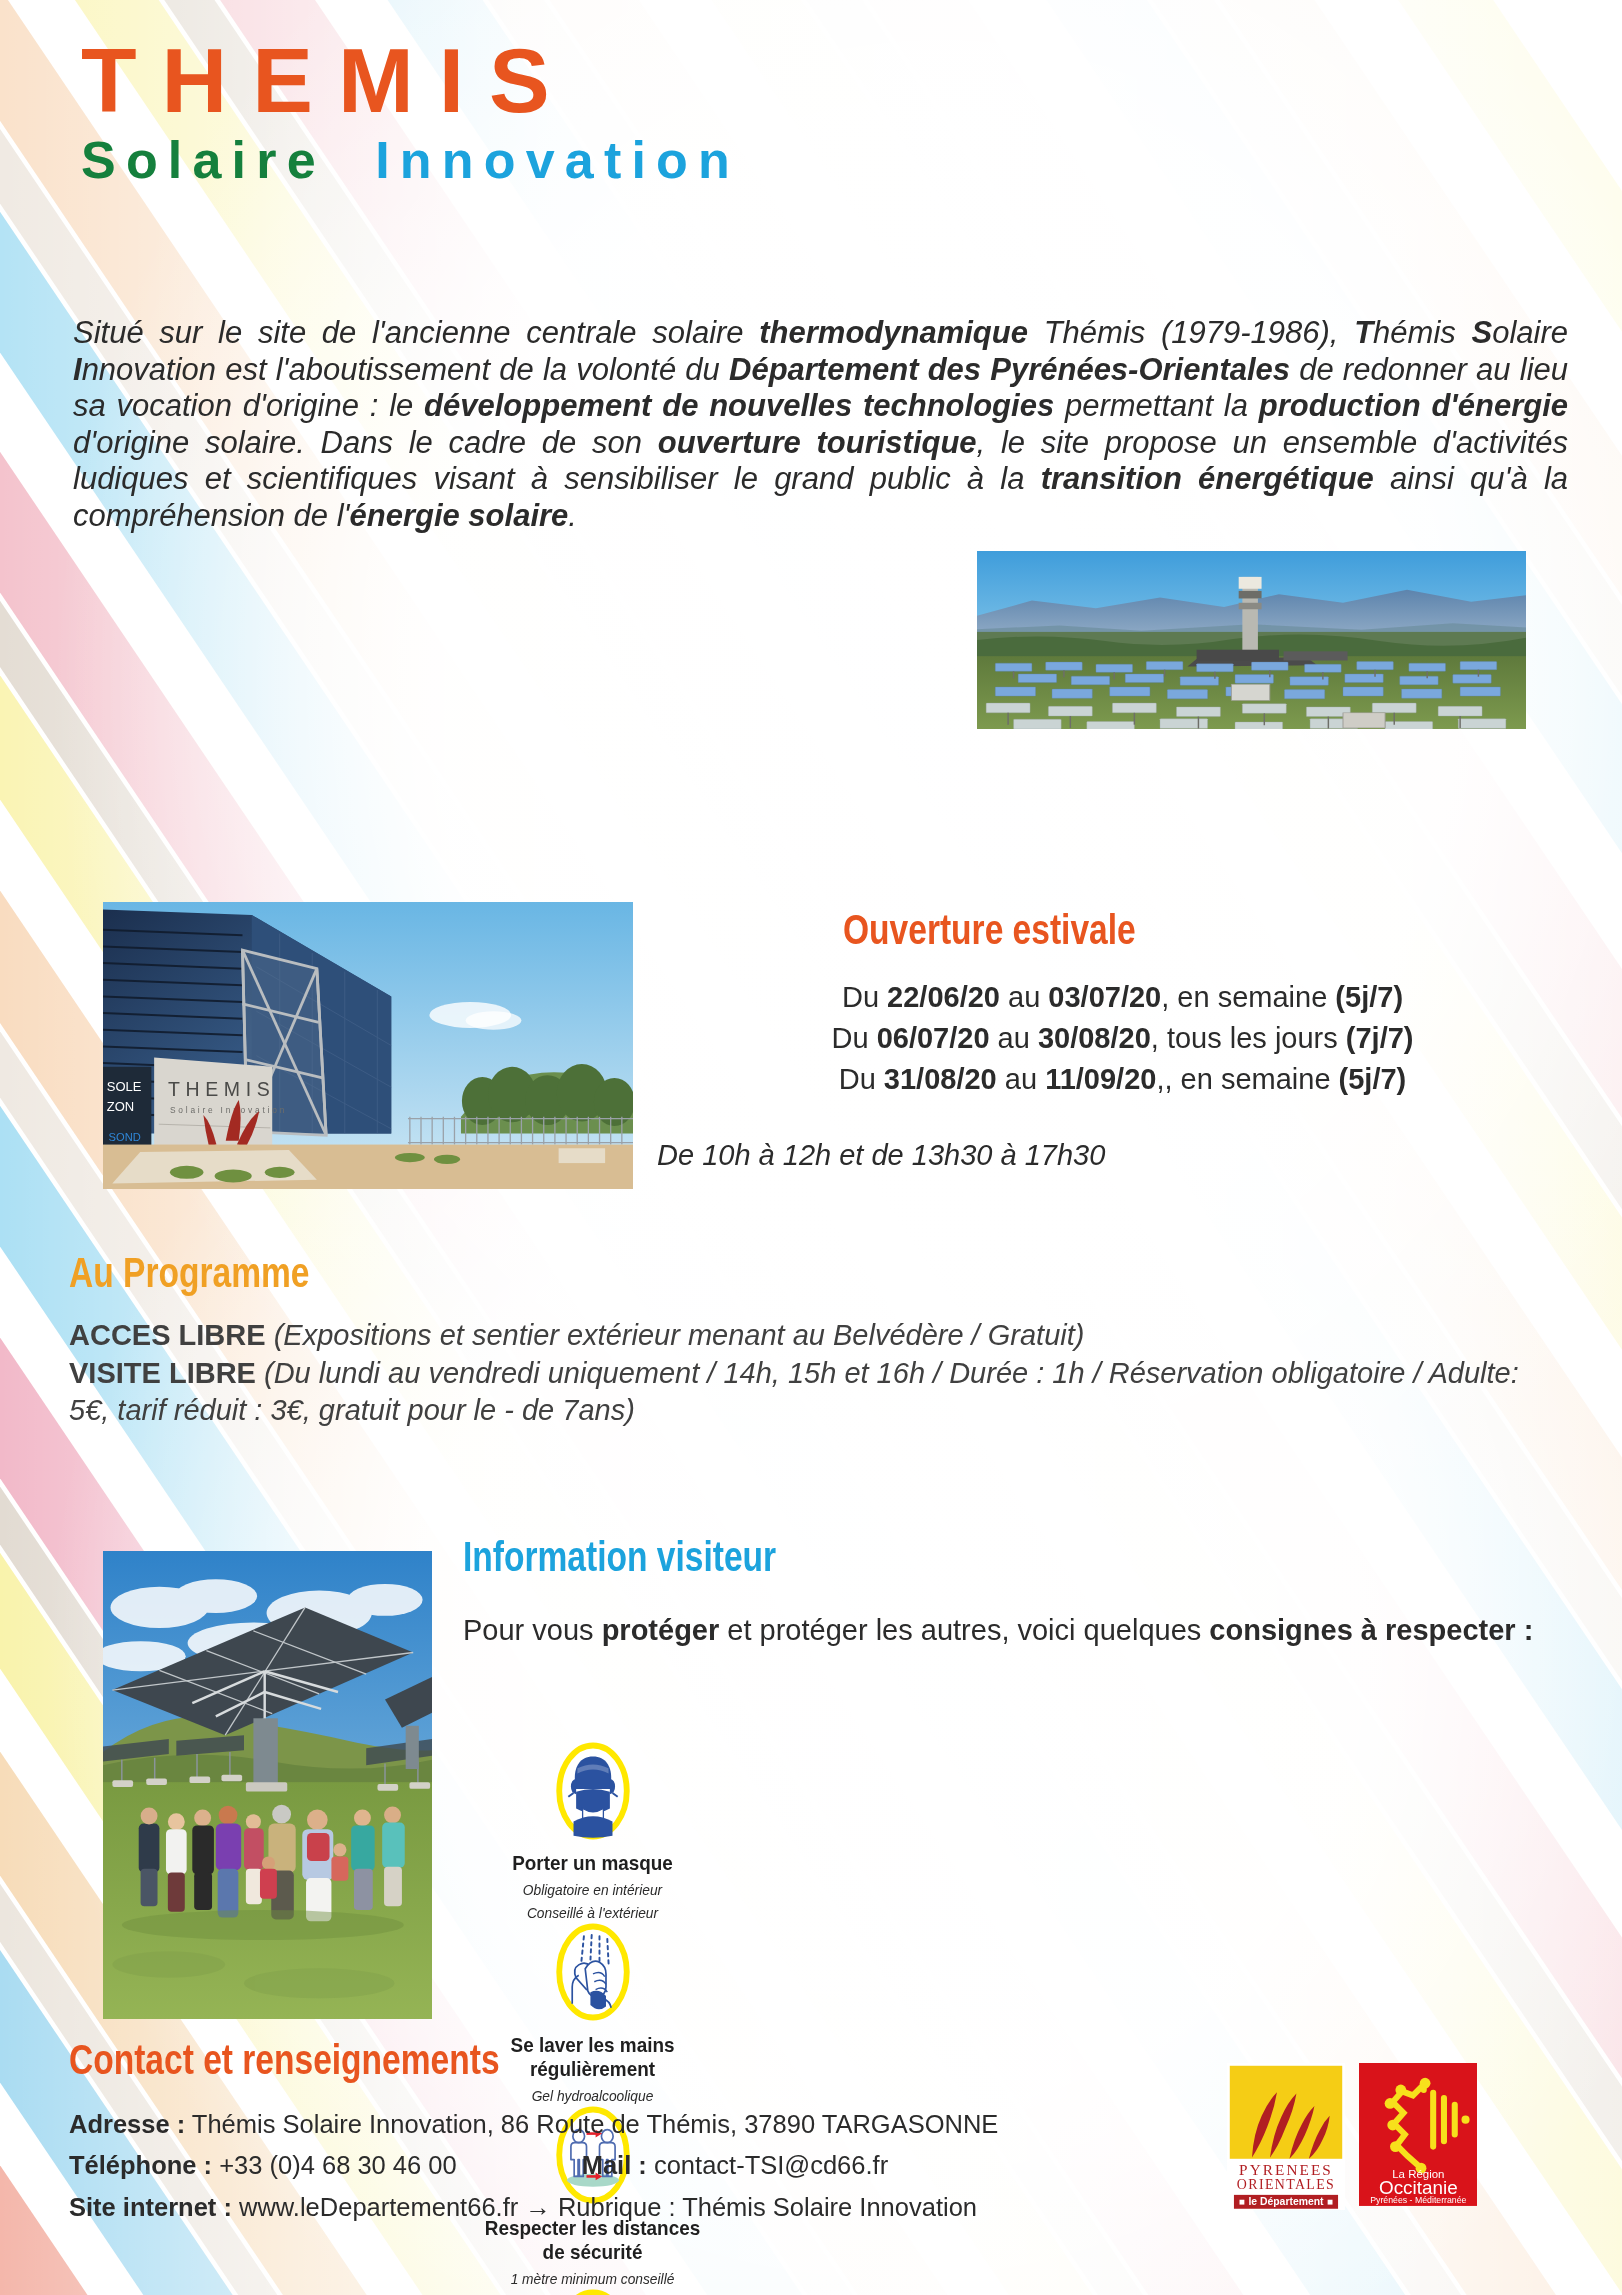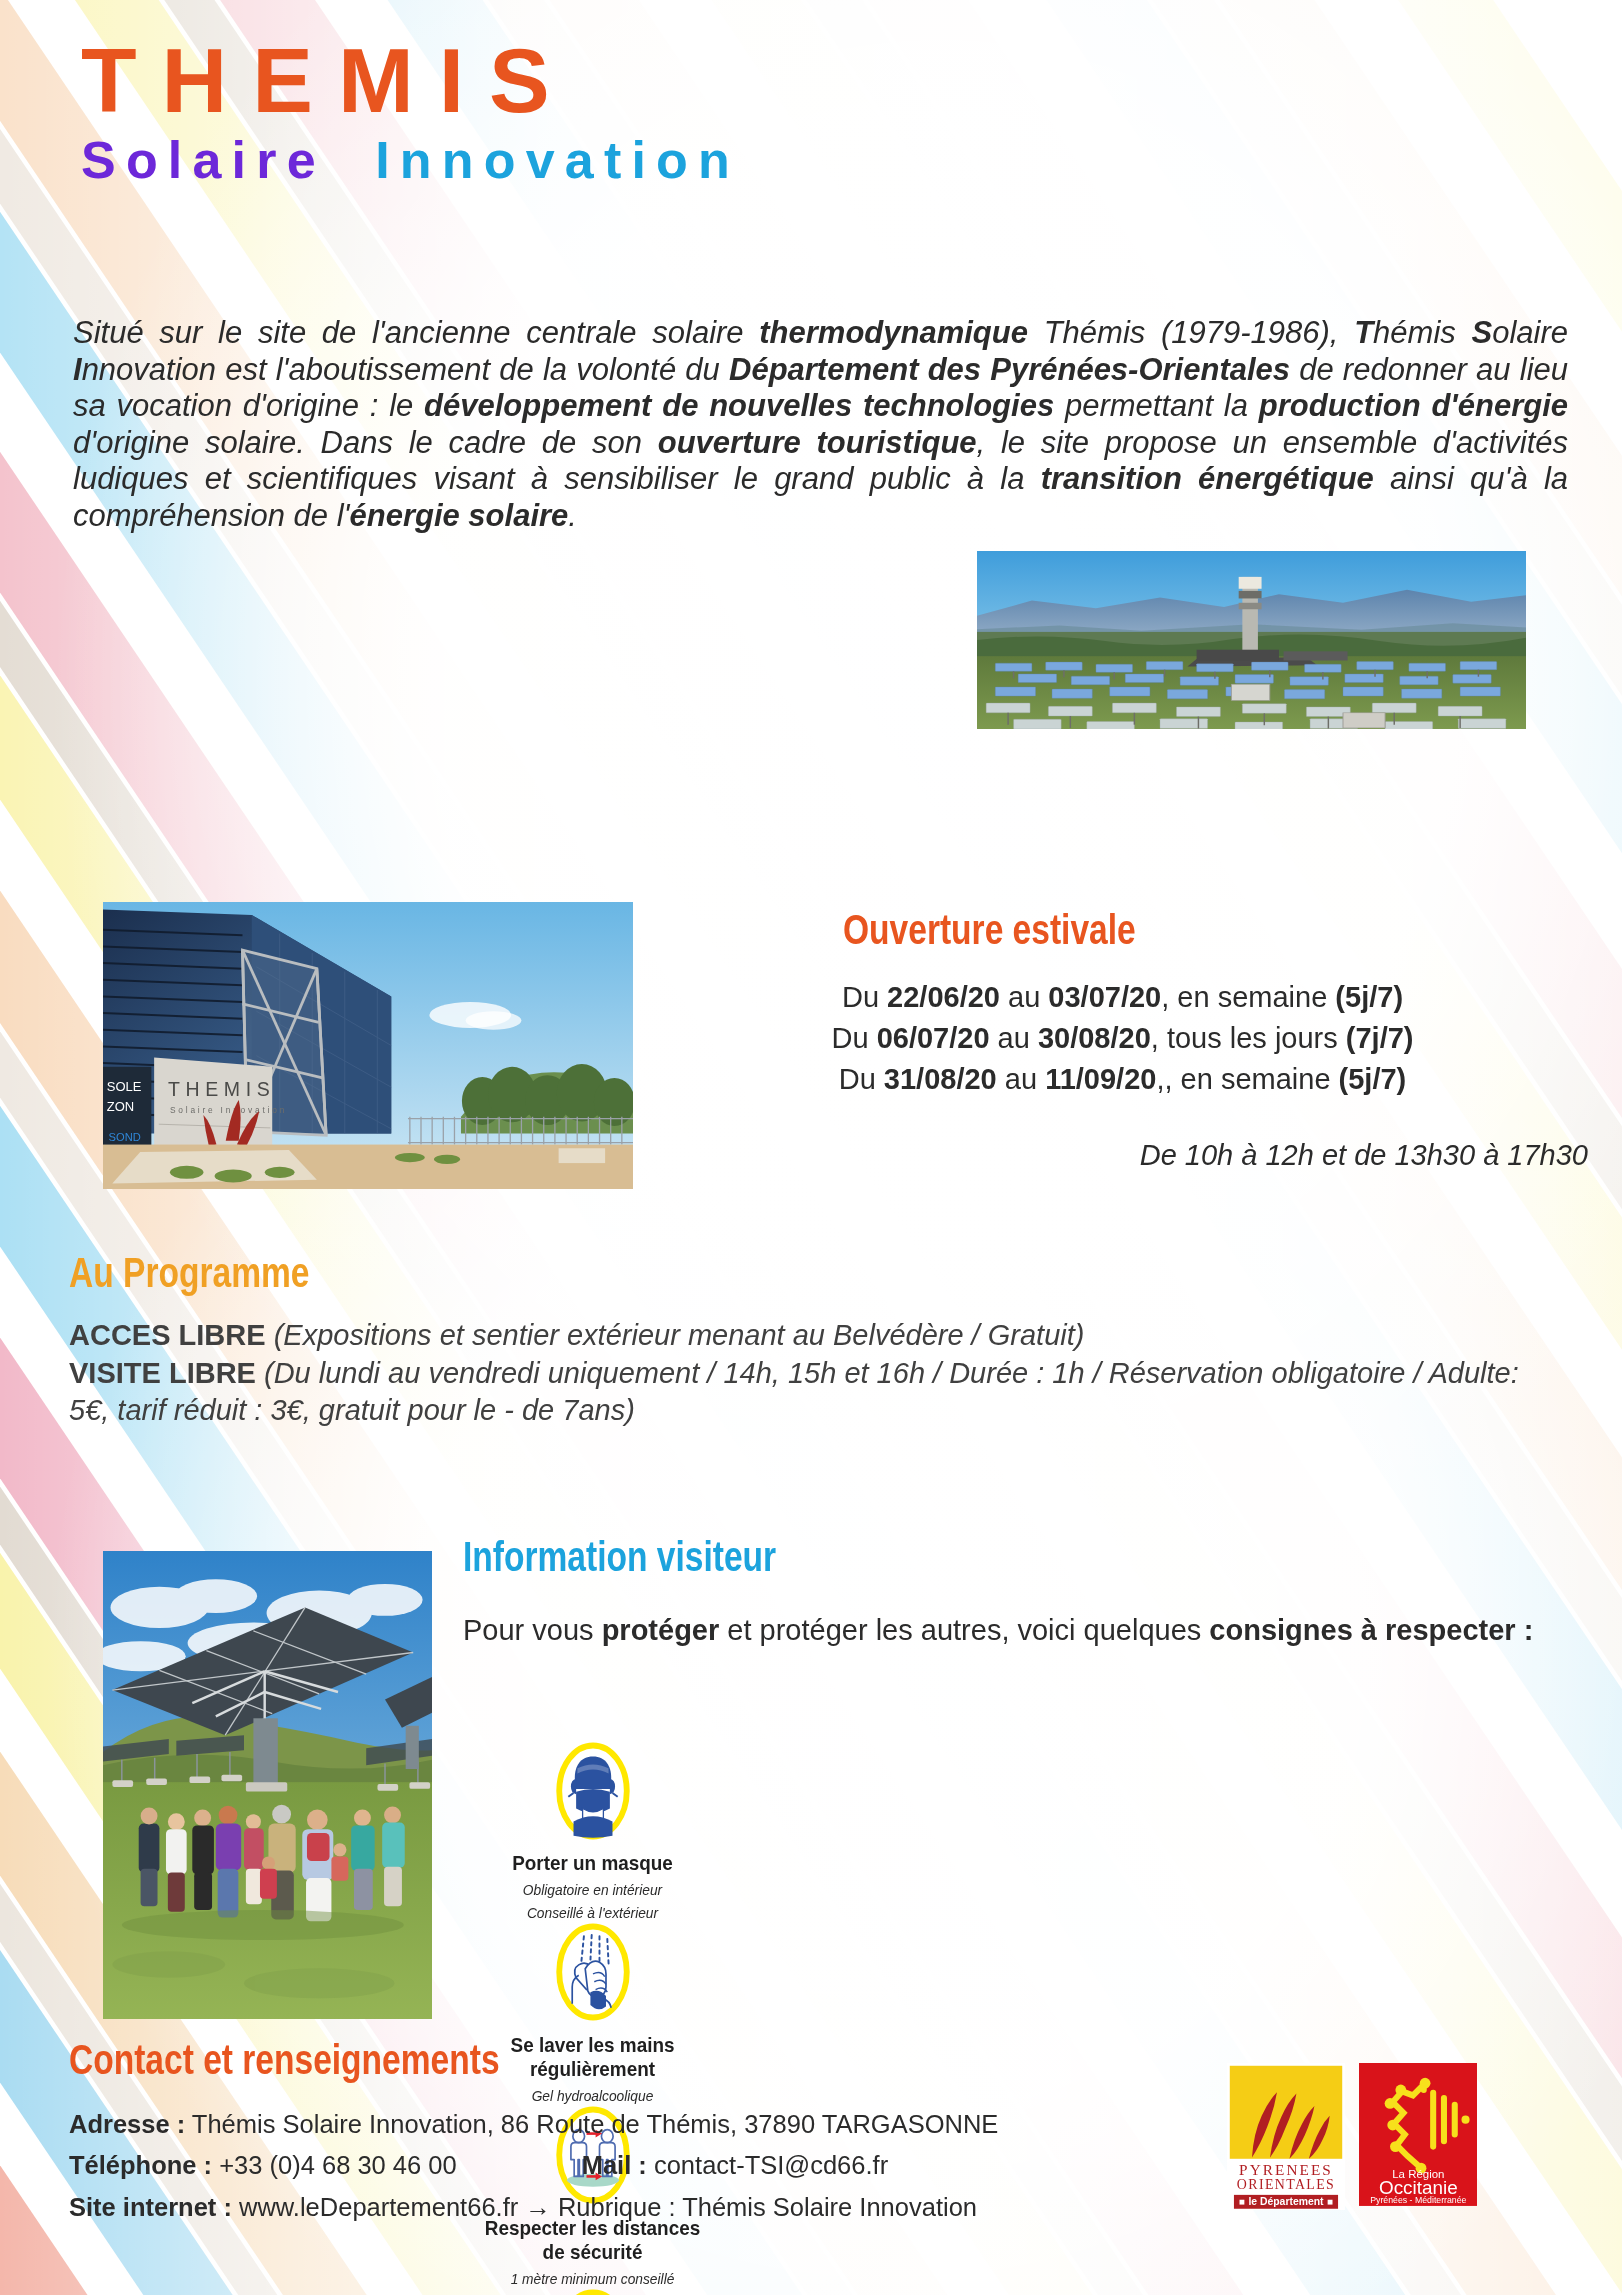--- a/index.html
+++ b/index.html
@@ -31,21 +31,21 @@
   .title-block{position:absolute;left:81px;top:35px;}
   .title-main{
     font-size:91px;line-height:1;font-weight:bold;color:#e8551f;
     letter-spacing:25px;font-family:"Liberation Sans",sans-serif;
     white-space:nowrap;
   }
   .title-sub{
     margin-top:8.3px;font-size:52px;line-height:1;font-weight:bold;
     letter-spacing:10.2px;white-space:nowrap;
   }
-  .t-sol{color:#6d28d9;}
+  .t-sol{color:#15803d;}
   .t-inn{color:#1ca3dd;}
 
   
   .intro{
     position:absolute;left:65px;top:315px;width:1495px;
     font-size:31px;line-height:1.18;font-style:italic;color:#2b2b2b;
     text-align:justify;
     margin-left:8px;
   }
   .intro b{font-weight:bold;}
@@ -82,21 +82,21 @@
   }
 
   
   #ouverture-lines{
     position:absolute;left:657px;top:977px;width:931px;
     text-align:center;color:#2b2b2b;font-size:29px;line-height:1.42;
   }
   #ouverture-lines b{font-weight:bold;}
   #ouverture-hours{
     position:absolute;left:657px;top:1139px;width:931px;
-    text-align:right;color:#2b2b2b;font-size:29px;font-style:italic;
+    text-align:left;color:#2b2b2b;font-size:29px;font-style:italic;
   }
 
   
   #programme-body{
     position:absolute;left:69px;top:1317px;width:1495px;
     color:#404040;font-size:29px;line-height:1.30;
   }
   #programme-body .lead{font-weight:bold;}
   #programme-body .det{font-style:italic;}
 

